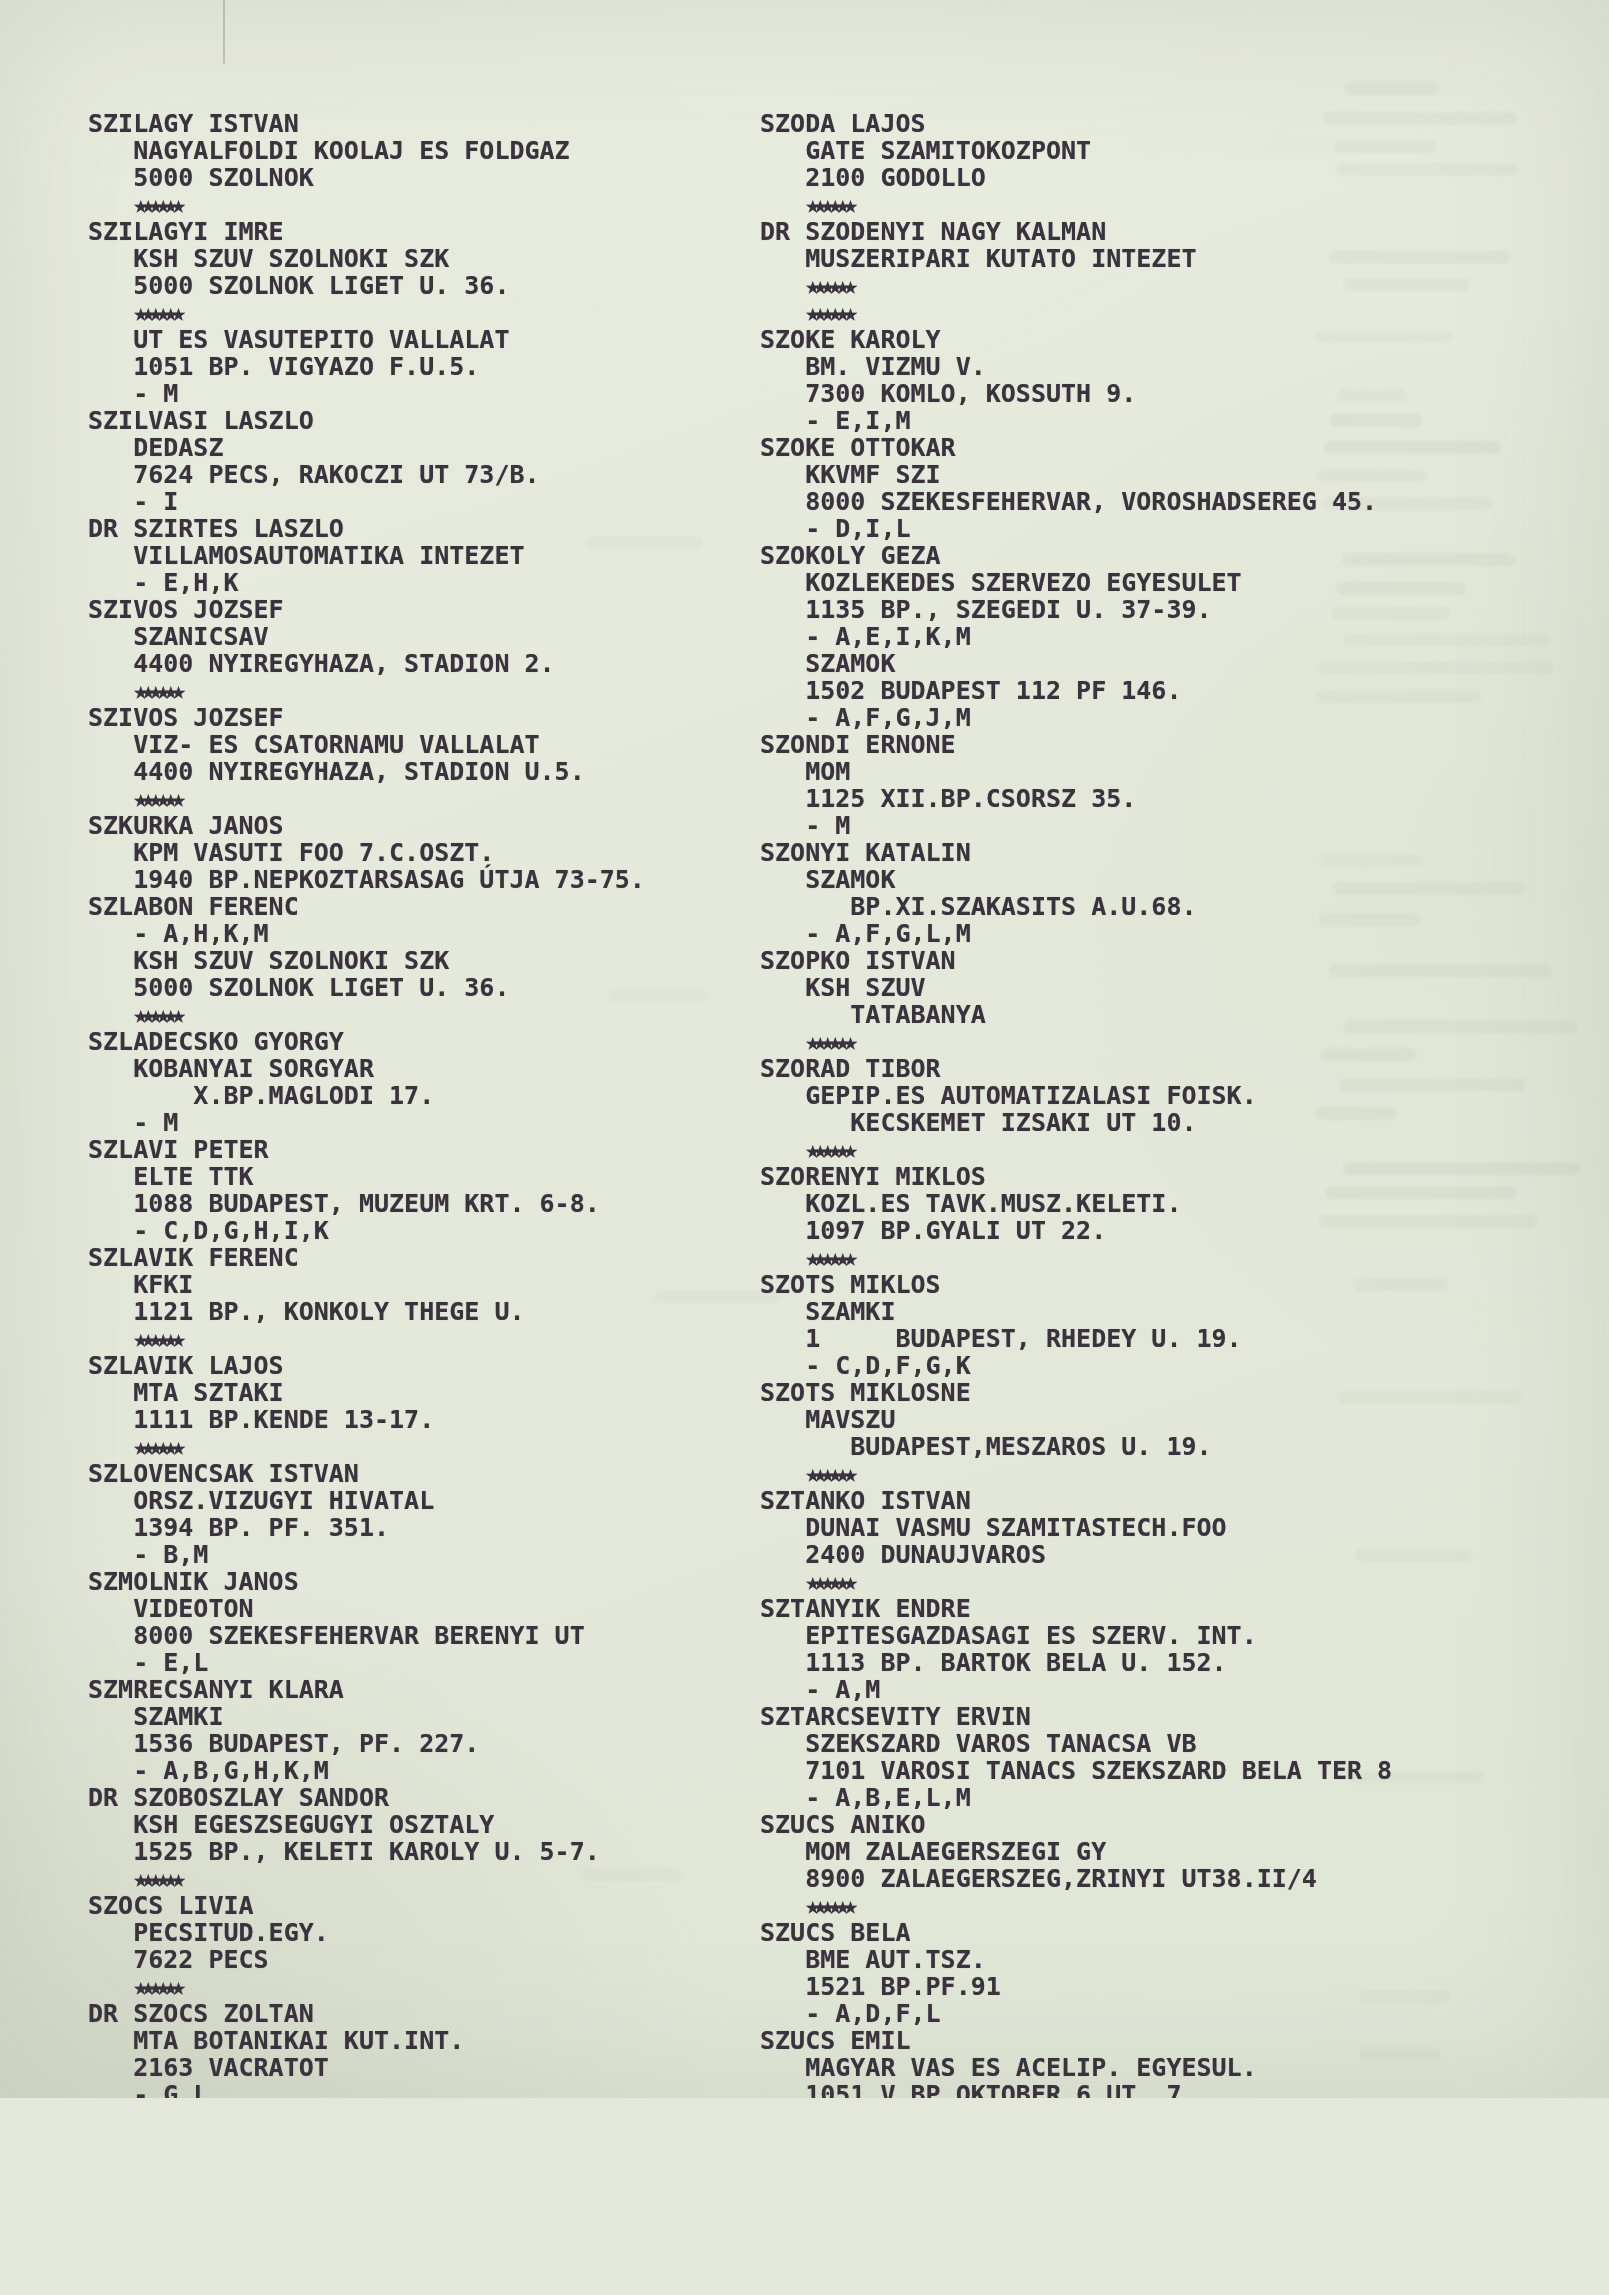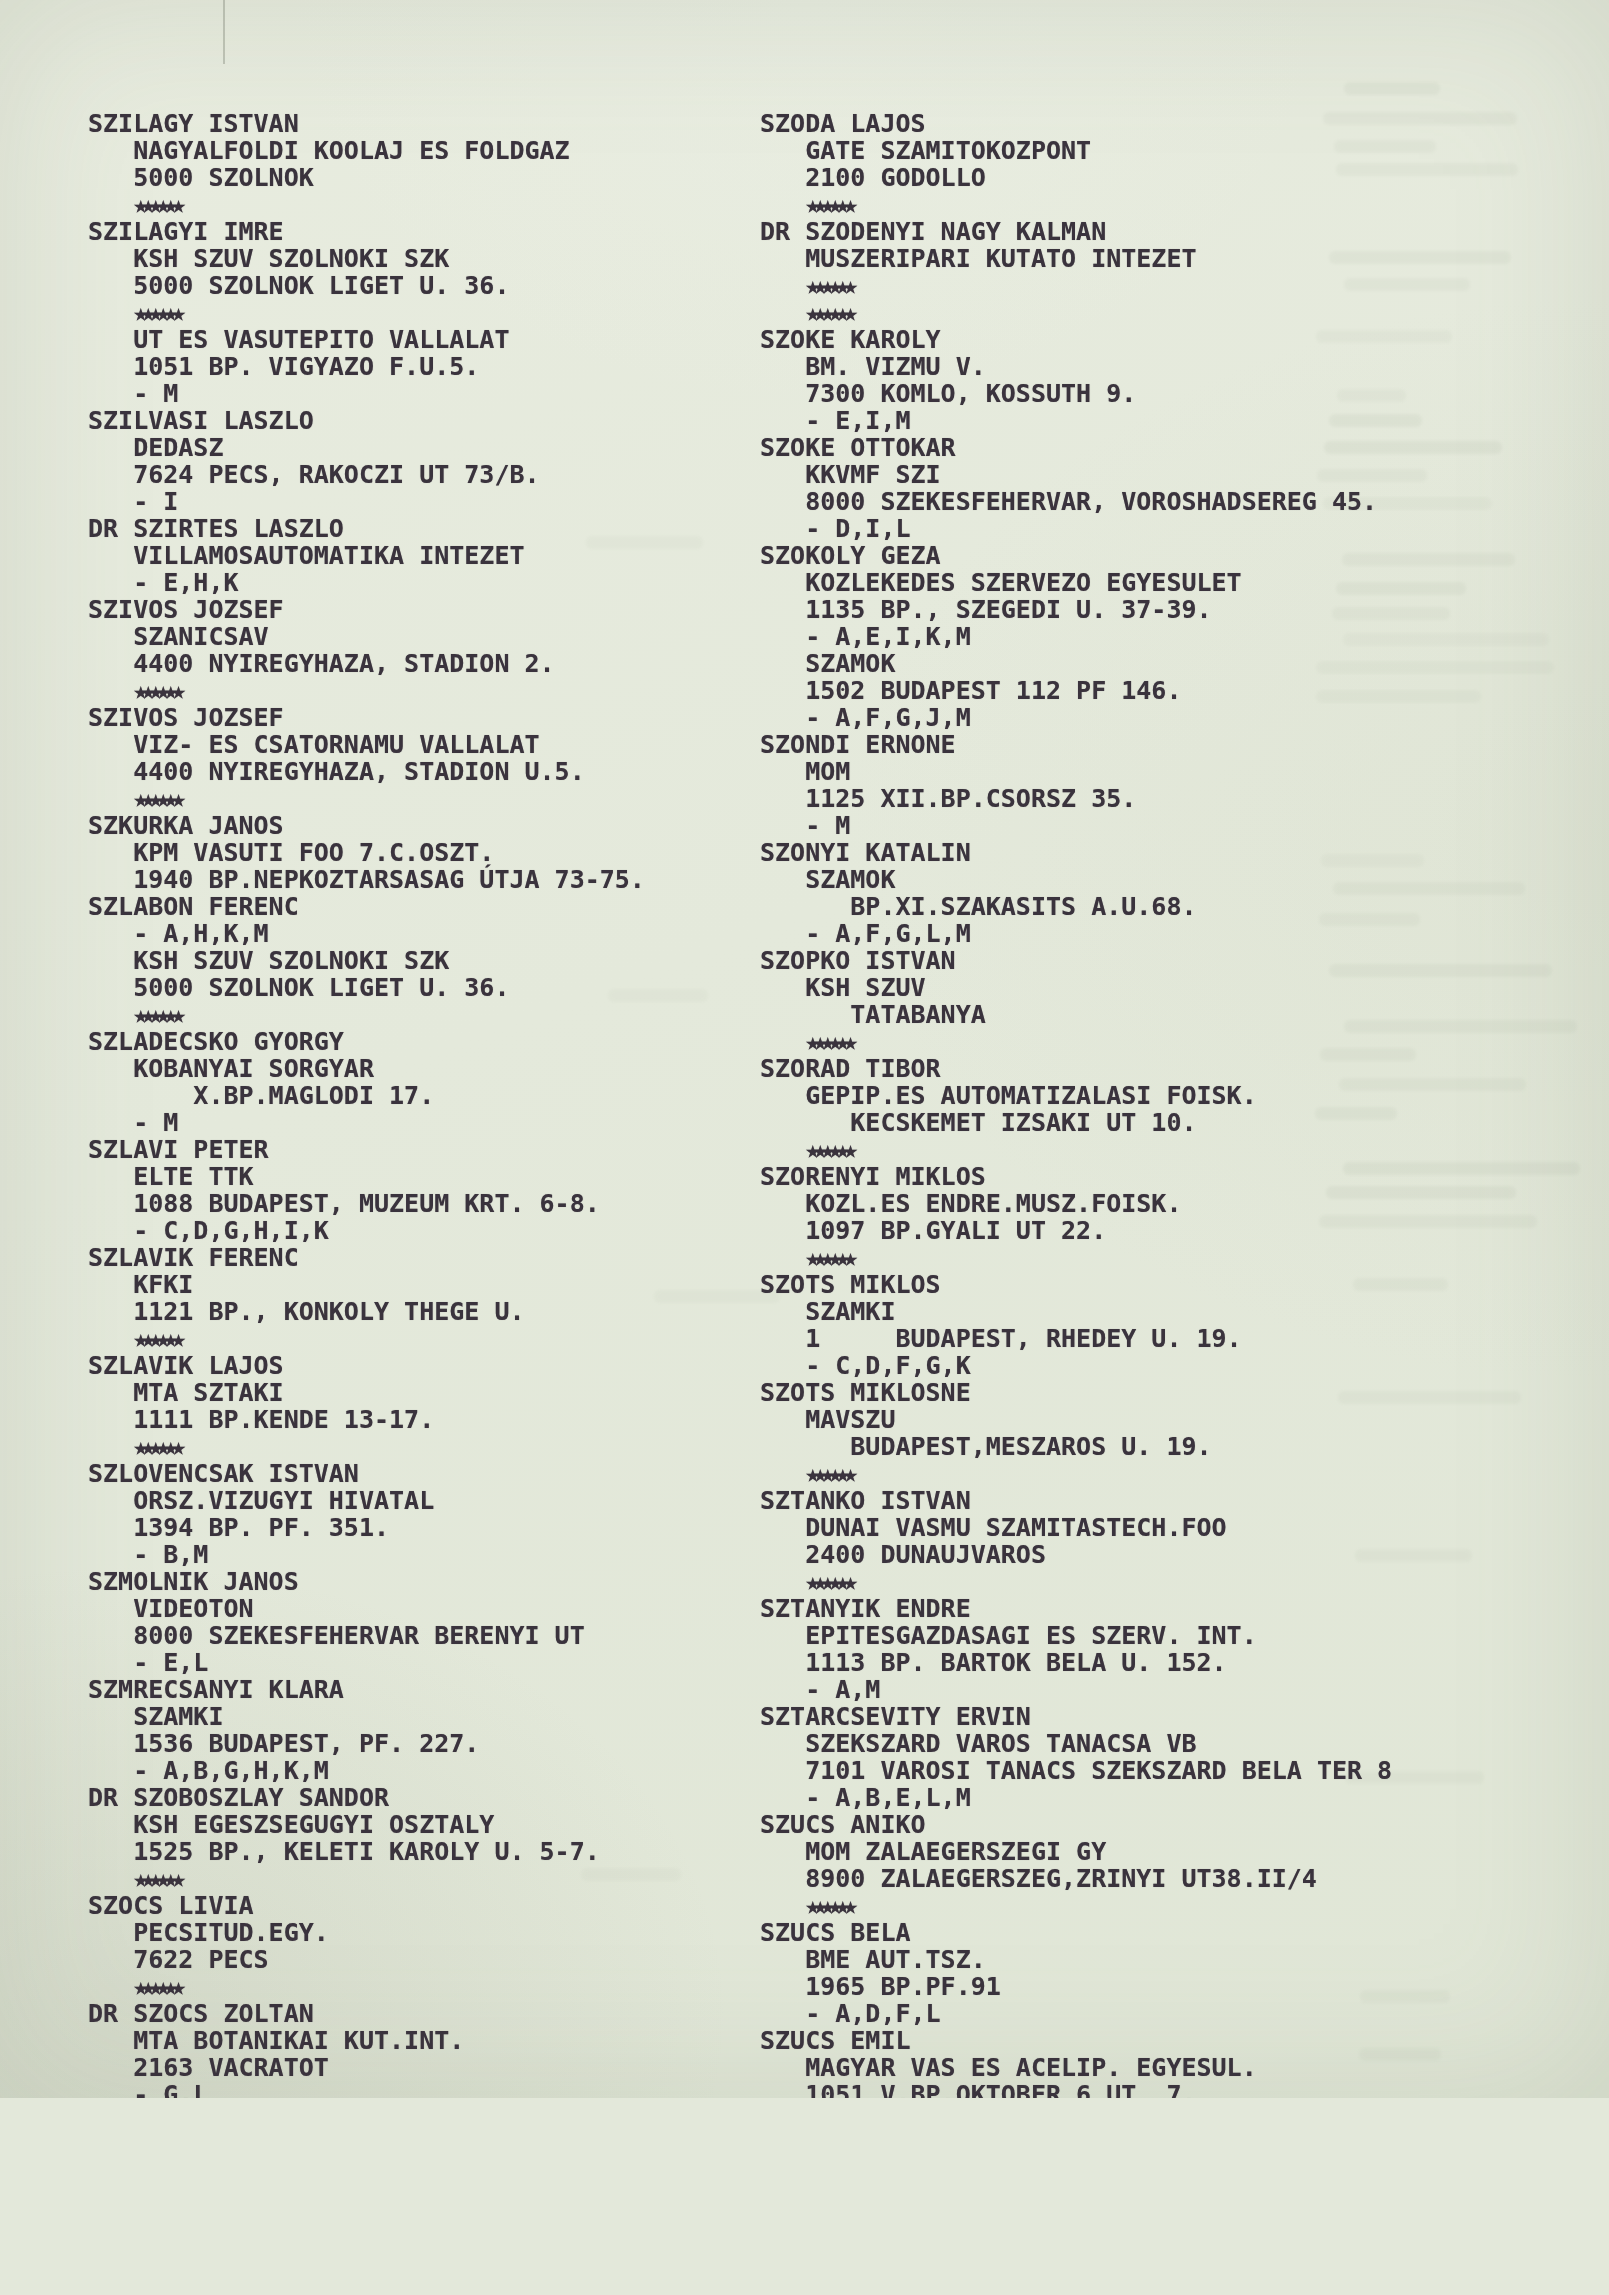--- a/index.html
+++ b/index.html
@@ -216,21 +216,21 @@
       <div class="line">   - A,F,G,L,M</div>
       <div class="line">SZOPKO ISTVAN</div>
       <div class="line">   KSH SZUV</div>
       <div class="line">      TATABANYA</div>
       <div class="line">   <span class="stars">★★★★★★</span></div>
       <div class="line">SZORAD TIBOR</div>
       <div class="line">   GEPIP.ES AUTOMATIZALASI FOISK.</div>
       <div class="line">      KECSKEMET IZSAKI UT 10.</div>
       <div class="line">   <span class="stars">★★★★★★</span></div>
       <div class="line">SZORENYI MIKLOS</div>
-      <div class="line">   KOZL.ES ENDRE.MUSZ.FOISK.</div>
+      <div class="line">   KOZL.ES TAVK.MUSZ.KELETI.</div>
       <div class="line">   1097 BP.GYALI UT 22.</div>
       <div class="line">   <span class="stars">★★★★★★</span></div>
       <div class="line">SZOTS MIKLOS</div>
       <div class="line">   SZAMKI</div>
       <div class="line">   1     BUDAPEST, RHEDEY U. 19.</div>
       <div class="line">   - C,D,F,G,K</div>
       <div class="line">SZOTS MIKLOSNE</div>
       <div class="line">   MAVSZU</div>
       <div class="line">      BUDAPEST,MESZAROS U. 19.</div>
       <div class="line">   <span class="stars">★★★★★★</span></div>
@@ -245,21 +245,21 @@
       <div class="line">SZTARCSEVITY ERVIN</div>
       <div class="line">   SZEKSZARD VAROS TANACSA VB</div>
       <div class="line">   7101 VAROSI TANACS SZEKSZARD BELA TER 8</div>
       <div class="line">   - A,B,E,L,M</div>
       <div class="line">SZUCS ANIKO</div>
       <div class="line">   MOM ZALAEGERSZEGI GY</div>
       <div class="line">   8900 ZALAEGERSZEG,ZRINYI UT38.II/4</div>
       <div class="line">   <span class="stars">★★★★★★</span></div>
       <div class="line">SZUCS BELA</div>
       <div class="line">   BME AUT.TSZ.</div>
-      <div class="line">   1965 BP.PF.91</div>
+      <div class="line">   1521 BP.PF.91</div>
       <div class="line">   - A,D,F,L</div>
       <div class="line">SZUCS EMIL</div>
       <div class="line">   MAGYAR VAS ES ACELIP. EGYESUL.</div>
       <div class="line">   1051 V.BP.OKTOBER 6 UT  7.</div>
       <div class="line">   - A,G,H,J</div>
     </div>
   <div class="page-number">167</div>
 </div>
 
 

